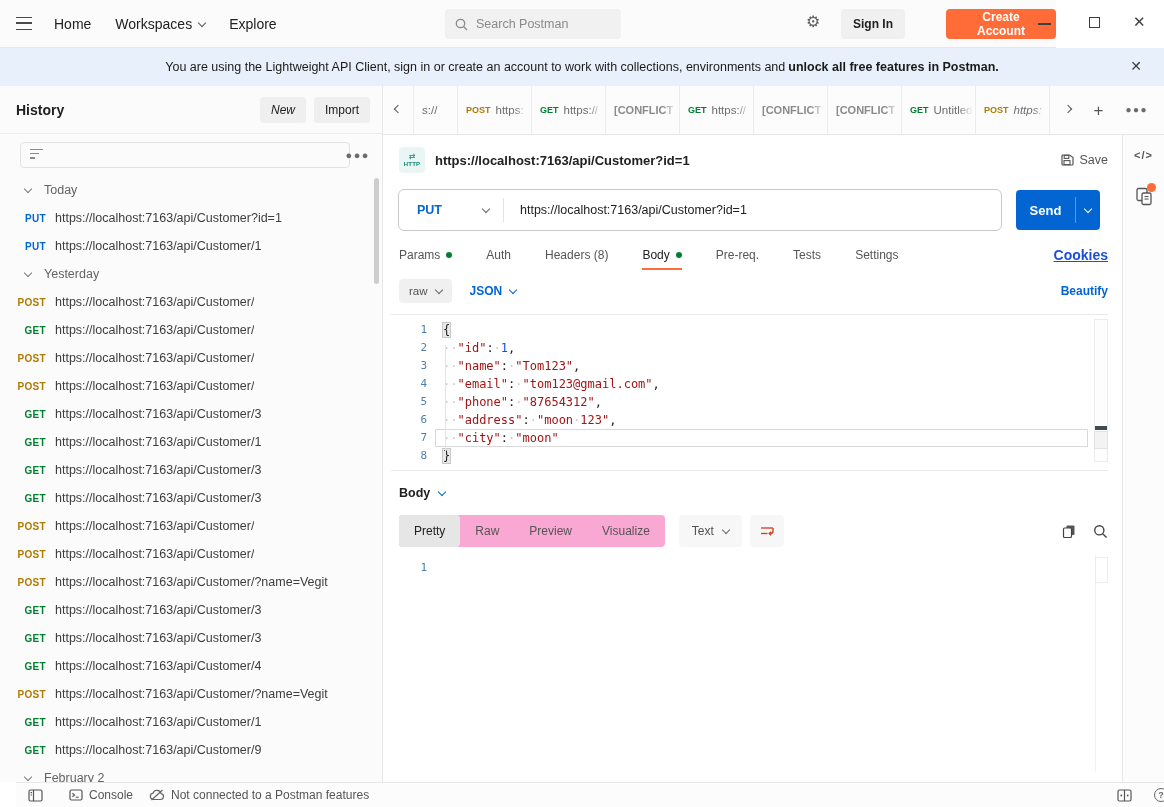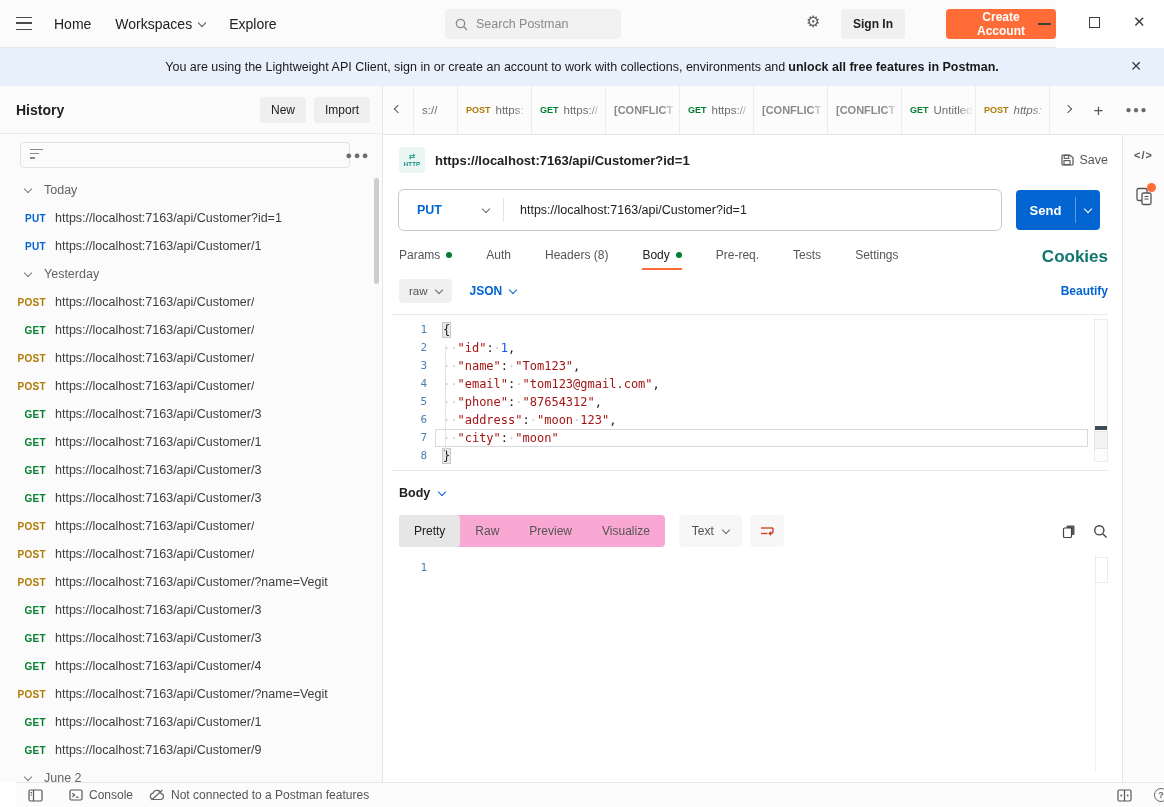--- a/index.html
+++ b/index.html
@@ -111,21 +111,21 @@
   .send-main { flex:1; display:flex; align-items:center; justify-content:center; font-size:13px; font-weight:700; }
   .send-sep { width:1px; background:rgba(255,255,255,.35); margin:7px 0; }
   .send-caret { width:24px; display:flex; align-items:center; justify-content:center; }
 
   .req-tabs { position:absolute; left:16px; right:14px; top:105px; height:30px; display:flex;
               align-items:center; gap:34px; font-size:12px; color:#555; }
   .req-tab { position:relative; display:flex; align-items:center; padding:7px 0; }
   .req-tab.active { color:#212121; }
   .req-tab.active::after { content:''; position:absolute; left:0; right:0; bottom:-1px; height:2px; background:#FF6C37; }
   .gdot { width:6px; height:6px; border-radius:50%; background:#007F31; margin-left:6px; }
-  .cookies { margin-left:auto; color:#0f766e; font-weight:700; font-size:17px; }
+  .cookies { margin-left:auto; color:#1d4ed8; font-weight:700; font-size:14px;text-decoration:underline; }
 
   .body-opts { position:absolute; left:16px; right:14px; top:142px; height:28px; display:flex;
                align-items:center; gap:18px; }
   .raw-chip { height:24px; padding:0 10px; background:#F0F0F0; border-radius:4px; display:flex;
               align-items:center; gap:8px; font-size:11.5px; color:#525252; }
   .raw-chip .chv { color:#666; }
   .json-sel { display:flex; align-items:center; gap:8px; color:#0265D2; font-size:12px; font-weight:700; }
   .beautify { margin-left:auto; color:#0265D2; font-size:12px; font-weight:700; }
 
   
@@ -224,21 +224,21 @@
 
   <div class="banner">
     <span>You are using the Lightweight API Client, sign in or create an account to work with collections, environments and</span>
     <b>unlock all free features in Postman.</b>
     <span class="banner-close">✕</span>
   </div>
 
   <aside class="sidebar">
     <div class="sb-header">
       <span class="sb-title">History</span>
-      <button class="sb-btn" style="border:none;cursor:default;">New</button>
+      <button class="sb-btn" style="border:none;cursor:default;font-style:italic;">New</button>
       <button class="sb-btn" style="border:none;cursor:default;">Import</button>
     </div>
     <div class="sb-filter">
       <div class="sb-filter-box">
         <span class="filter-ic">
             <i></i>
             <i></i>
             <i></i>
           </span>
         <input style="">
@@ -325,21 +325,21 @@
         <div class="hist-item">
           <span class="mtd m-GET">GET</span>
           <span class="hist-url">https://localhost:7163/api/Customer/1</span>
         </div>
         <div class="hist-item">
           <span class="mtd m-GET">GET</span>
           <span class="hist-url">https://localhost:7163/api/Customer/9</span>
         </div>
         <div class="hist-hdr">
           <span class="chv"></span>
-          <span>June 2</span>
+          <span>February 2</span>
         </div>
       </div>
     <span class="sb-thumb"></span>
   </aside>
 
   <div class="tabbar">
     <span class="tab-nav">
         <span class="chv left"></span>
       </span>
     <div class="tabs">

